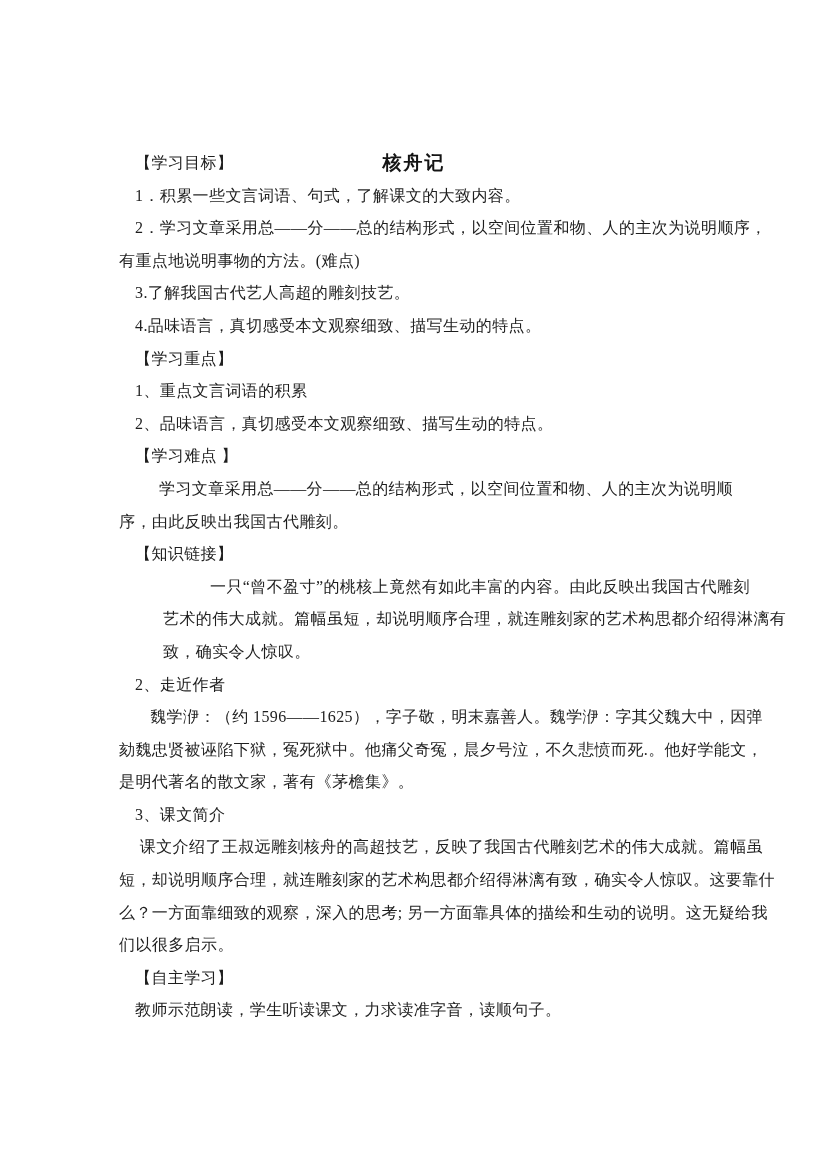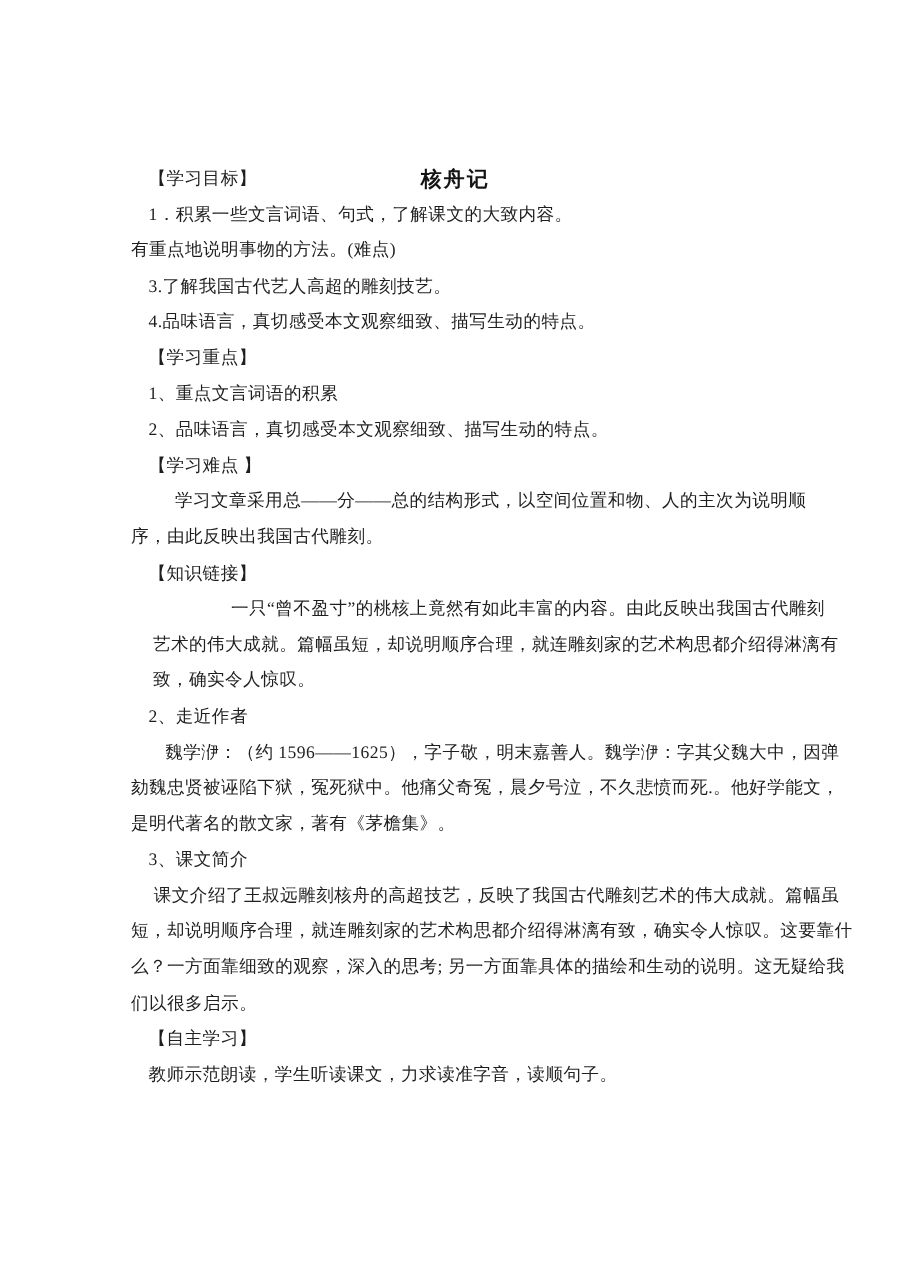--- a/index.html
+++ b/index.html
@@ -39,35 +39,36 @@
     line-height: 32.6px;
     font-size: 16px;
     letter-spacing: 0.4px;
     white-space: nowrap;
   }
   
   .ind-0 { margin-left: 16px; }        
   .ind-1 { margin-left: 35px; text-align: right; }     
   .ind-2 { margin-left: 32px; }     
   .ind-3 { margin-left: 56px; }     
-  .ind-4 { margin-left: 36px; }     
+  .ind-4 { margin-left: 60px; }     
   .ind-5 { margin-left: 107px; font-family: Liberation Serif, serif; }    
 </style>
 </head>
 <body>
 
 <div class="page">
 
   <div class="doc-title">核舟记</div>
 
   <div class="content">
 
     <div>
       <div class="line ind-2">【学习目标】</div>
       <div class="line ind-2">1．积累一些文言词语、句式，了解课文的大致内容。</div>
+      <div class="line ind-2">2．学习文章采用总——分——总的结构形式，以空间位置和物、人的主次为说明顺序，</div>
       <div class="line ind-0">有重点地说明事物的方法。(难点)</div>
       <div class="line ind-2">3.了解我国古代艺人高超的雕刻技艺。</div>
       <div class="line ind-2">4.品味语言，真切感受本文观察细致、描写生动的特点。</div>
     </div>
 
     <div>
       <div class="line ind-2">【学习重点】</div>
       <div class="line ind-2">1、重点文言词语的积累</div>
       <div class="line ind-2">2、品味语言，真切感受本文观察细致、描写生动的特点。</div>
     </div>

